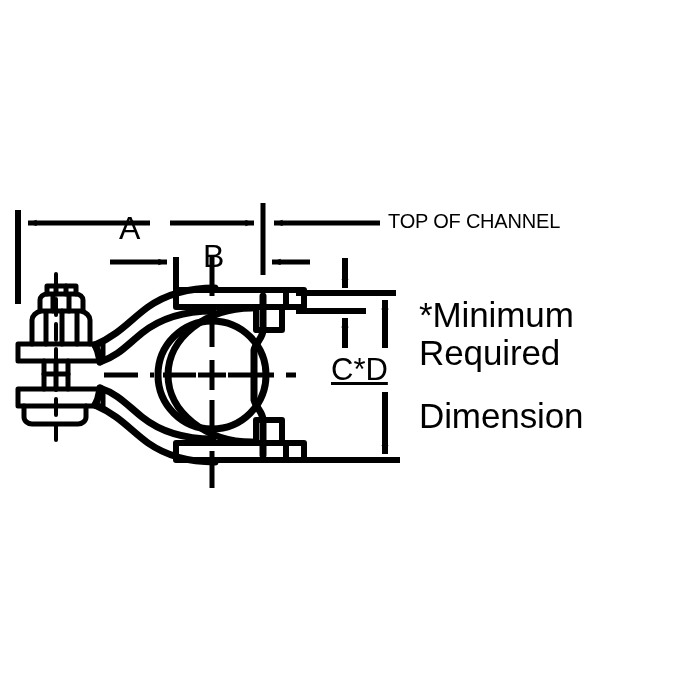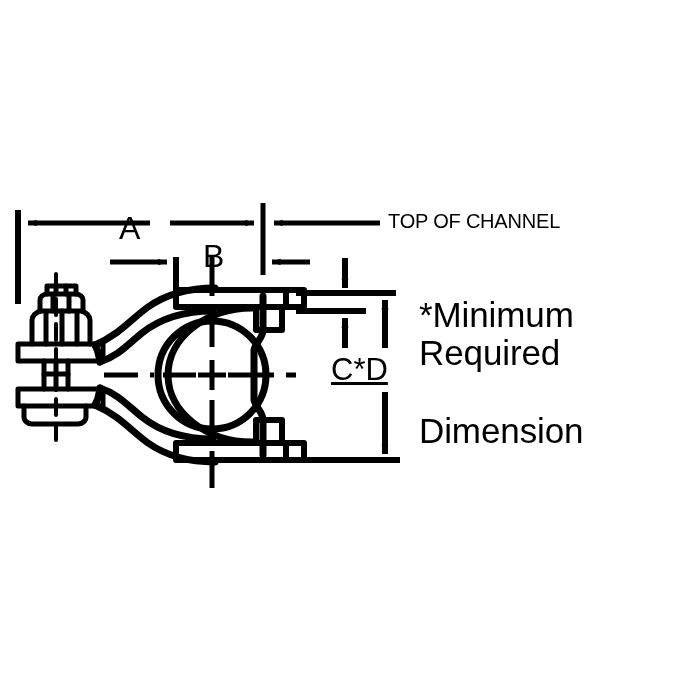--- a/index.html
+++ b/index.html
@@ -40,21 +40,21 @@
   #label-dim-cd { left: 331px; top: 354px; font-size: 31px; text-decoration: underline; }
   .note-line {
     position: absolute;
     left: 419px;
     font-size: 35px;
     letter-spacing: -0.1px;
   }
   #note-line-0 { top: 297px; left: 419px; }
   #note-line-1 { top: 335px; left: 419px; }
   #note-line-2 { top: 374px; left: 419px; }
-  #note-line-3 { top: 413px; left: 419px; }
+  #note-line-3 { top: 398px; left: 419px; }
 </style>
 </head>
 <body>
 
 <div id="stage">
 
   <svg id="drawing" viewBox="0 0 700 700">
     <defs>
       <marker id="ah-r" markerWidth="9" markerHeight="9" refX="8.6" refY="3.2" orient="auto" markerUnits="userSpaceOnUse">
         <path d="M0,0 L8.6,3.2 L0,6.4 Z" fill="#000"></path>

